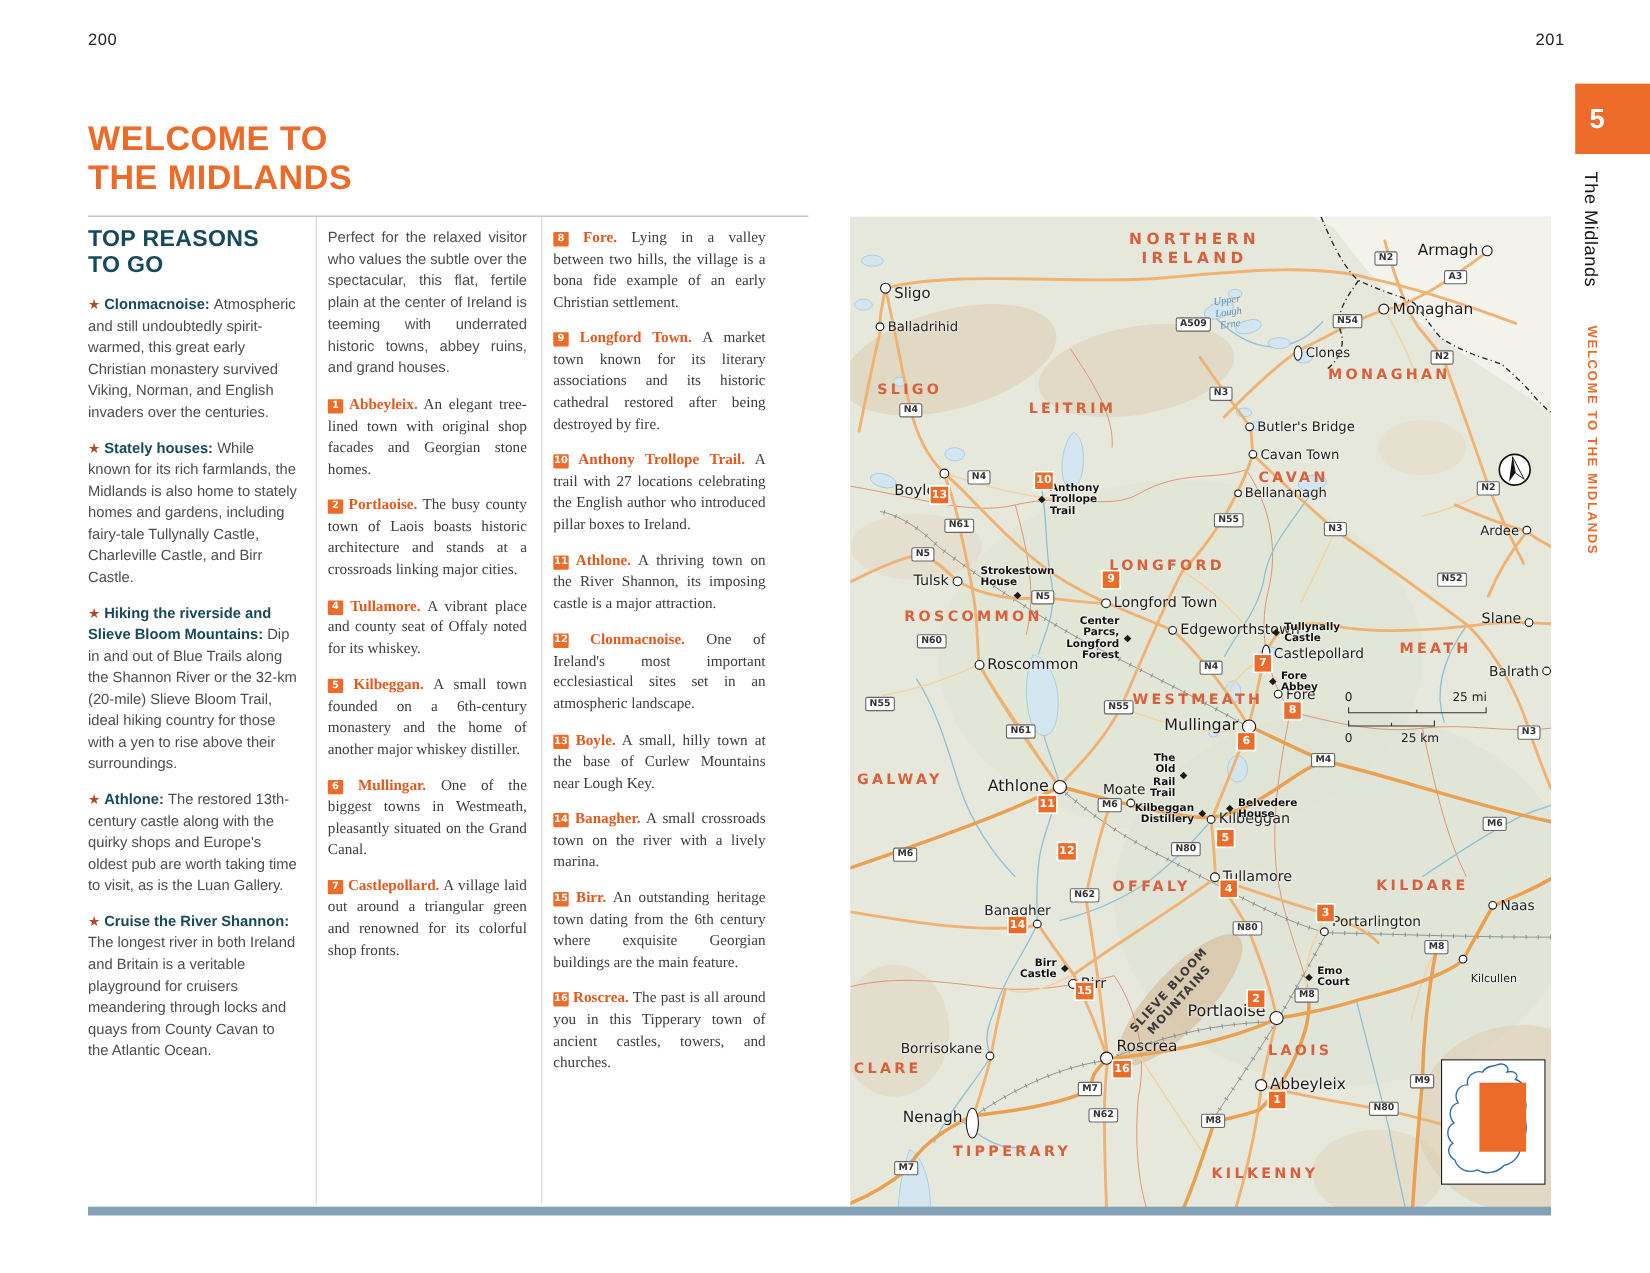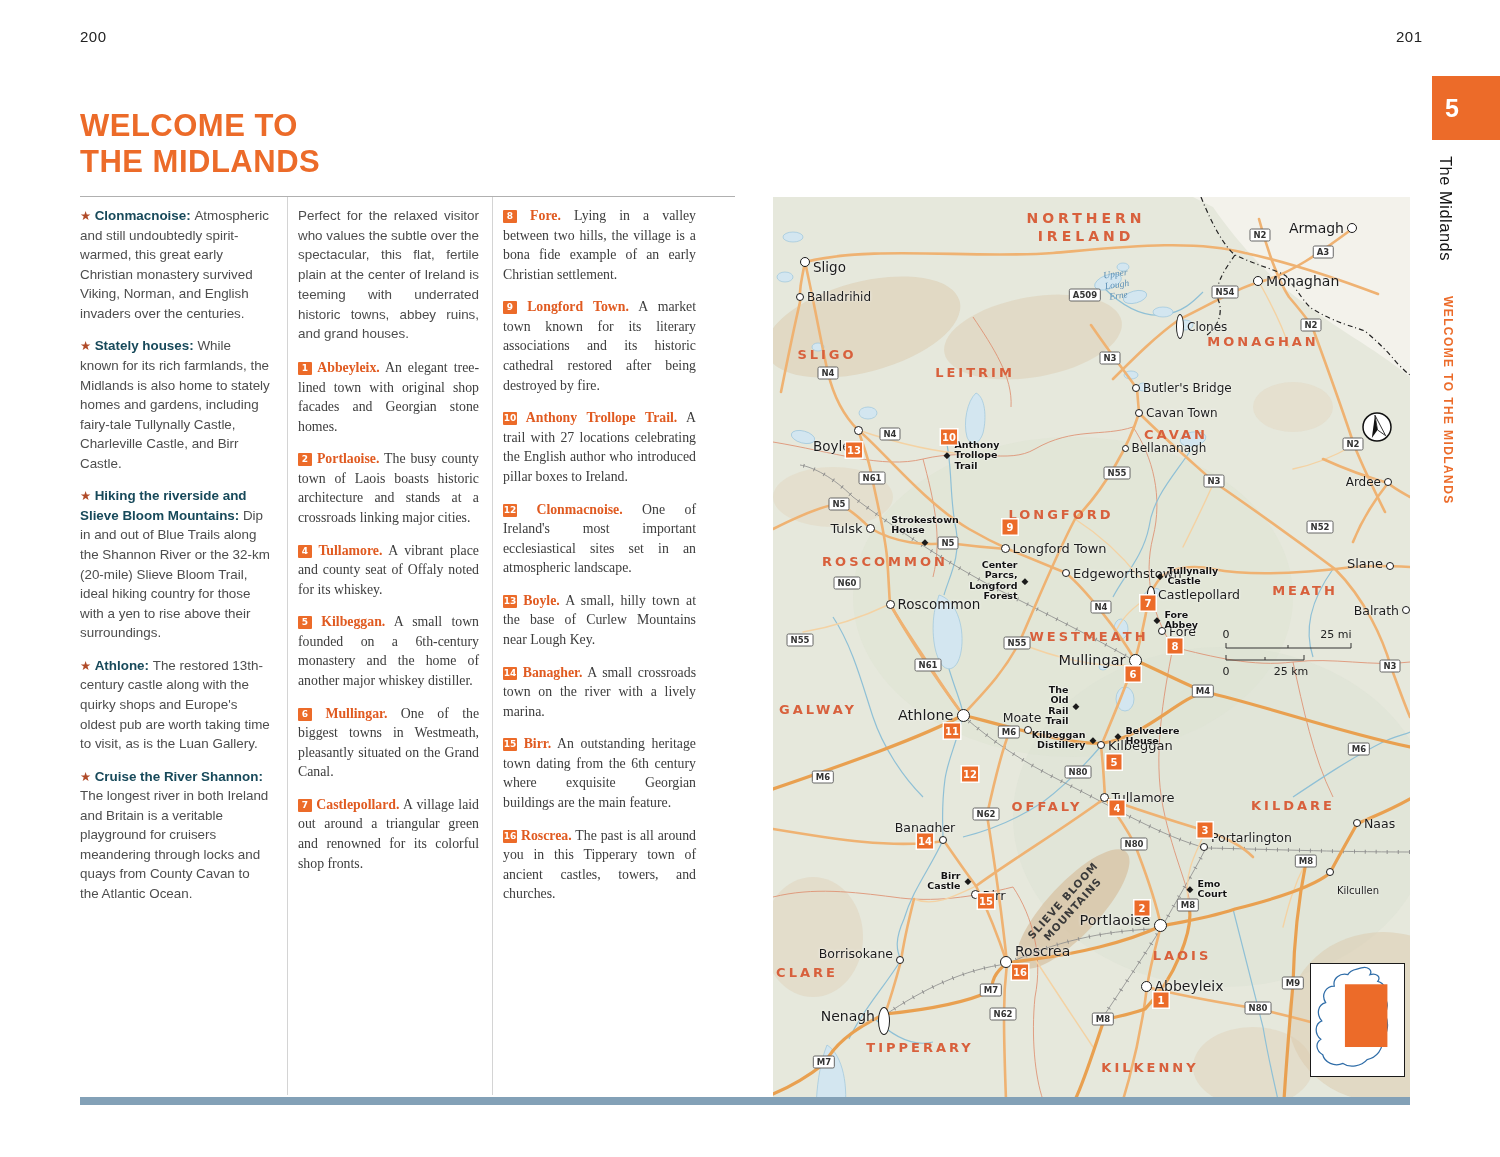--- a/index.html
+++ b/index.html
@@ -48,20 +48,22 @@
   <div class="pgnum" style="left:80px">200</div>
   <div class="pgnum" style="left:1396px">201</div>
 
   <div id="title">WELCOME TO
 THE MIDLANDS</div>
   <div id="rule"></div>
   <div class="vdiv" style="left:287px"></div>
   <div class="vdiv" style="left:492px"></div>
 
   <div id="col1">
+    <h2 id="tr-head">TOP REASONS
+TO GO</h2>
     <div>
         <p class="reason"><span class="star">★ </span><b class="rtitle">Clonmacnoise: </b>Atmospheric and still undoubtedly spirit-warmed, this great early Christian monastery survived Viking, Norman, and English invaders over the centuries.</p>
         <p class="reason"><span class="star">★ </span><b class="rtitle">Stately houses: </b>While known for its rich farmlands, the Midlands is also home to stately homes and gardens, including fairy-tale Tullynally Castle, Charleville Castle, and Birr Castle.</p>
         <p class="reason"><span class="star">★ </span><b class="rtitle">Hiking the riverside and Slieve Bloom Mountains: </b>Dip in and out of Blue Trails along the Shannon River or the 32-km (20-mile) Slieve Bloom Trail, ideal hiking country for those with a yen to rise above their surroundings.</p>
         <p class="reason"><span class="star">★ </span><b class="rtitle">Athlone: </b>The restored 13th-century castle along with the quirky shops and Europe's oldest pub are worth taking time to visit, as is the Luan Gallery.</p>
         <p class="reason"><span class="star">★ </span><b class="rtitle">Cruise the River Shannon: </b>The longest river in both Ireland and Britain is a veritable playground for cruisers meandering through locks and quays from County Cavan to the Atlantic Ocean.</p>
       </div>
   </div>
 
   <div id="col2">
@@ -74,20 +76,21 @@
         <p class="nitem"><span class="badge">6</span><b class="iname"> Mullingar.</b> One of the biggest towns in Westmeath, pleasantly situated on the Grand Canal.</p>
         <p class="nitem"><span class="badge">7</span><b class="iname"> Castlepollard.</b> A village laid out around a triangular green and renowned for its colorful shop fronts.</p>
       </div>
   </div>
 
   <div id="col3">
     <div>
         <p class="nitem"><span class="badge">8</span><b class="iname"> Fore.</b> Lying in a valley between two hills, the village is a bona fide example of an early Christian settlement.</p>
         <p class="nitem"><span class="badge">9</span><b class="iname"> Longford Town.</b> A market town known for its literary associations and its historic cathedral restored after being destroyed by fire.</p>
         <p class="nitem"><span class="badge">10</span><b class="iname"> Anthony Trollope Trail.</b> A trail with 27 locations celebrating the English author who introduced pillar boxes to Ireland.</p>
+        <p class="nitem"><span class="badge">11</span><b class="iname"> Athlone.</b> A thriving town on the River Shannon, its imposing castle is a major attraction.</p>
         <p class="nitem"><span class="badge">12</span><b class="iname"> Clonmacnoise.</b> One of Ireland's most important ecclesiastical sites set in an atmospheric landscape.</p>
         <p class="nitem"><span class="badge">13</span><b class="iname"> Boyle.</b> A small, hilly town at the base of Curlew Mountains near Lough Key.</p>
         <p class="nitem"><span class="badge">14</span><b class="iname"> Banagher.</b> A small crossroads town on the river with a lively marina.</p>
         <p class="nitem"><span class="badge">15</span><b class="iname"> Birr.</b> An outstanding heritage town dating from the 6th century where exquisite Georgian buildings are the main feature.</p>
         <p class="nitem"><span class="badge">16</span><b class="iname"> Roscrea.</b> The past is all around you in this Tipperary town of ancient castles, towers, and churches.</p>
       </div>
   </div>
 
   <div id="map">
     <svg class="base" width="637" height="903" viewBox="0 0 637 903">
@@ -248,21 +251,21 @@
         </div>
         <div class="town" style="left: 23px; top: 96px; width: 8px; height: 8px;">
           <span class="tlabel side-r" style="font-size: 12px; margin-left: 4px; margin-top: 0px;">Balladrihid</span>
         </div>
         <div class="town" style="left: 574px; top: 26px; width: 10px; height: 10px;">
           <span class="tlabel side-l" style="font-size: 14px; margin-right: 4px; margin-top: 0px;">Armagh</span>
         </div>
         <div class="town" style="left: 480px; top: 79px; width: 10px; height: 10px;">
           <span class="tlabel side-r" style="font-size: 14px; margin-left: 4px; margin-top: 0px;">Monaghan</span>
         </div>
-        <div class="town" style="left: 403px; top: 117px; width: 8px; height: 25px;">
+        <div class="town" style="left: 403px; top: 117px; width: 8px; height: 14px;">
           <span class="tlabel side-r" style="font-size: 12px; margin-left: 4px; margin-top: 0px;">Clones</span>
         </div>
         <div class="town" style="left: 359px; top: 187px; width: 8px; height: 8px;">
           <span class="tlabel side-r" style="font-size: 12px; margin-left: 4px; margin-top: 0px;">Butler's Bridge</span>
         </div>
         <div class="town" style="left: 362px; top: 212px; width: 8px; height: 8px;">
           <span class="tlabel side-r" style="font-size: 12px; margin-left: 4px; margin-top: 0px;">Cavan Town</span>
         </div>
         <div class="town" style="left: 348.5px; top: 247.5px; width: 7px; height: 7px;">
           <span class="tlabel side-r" style="font-size: 12px; margin-left: 4px; margin-top: 0px;">Bellananagh</span>

